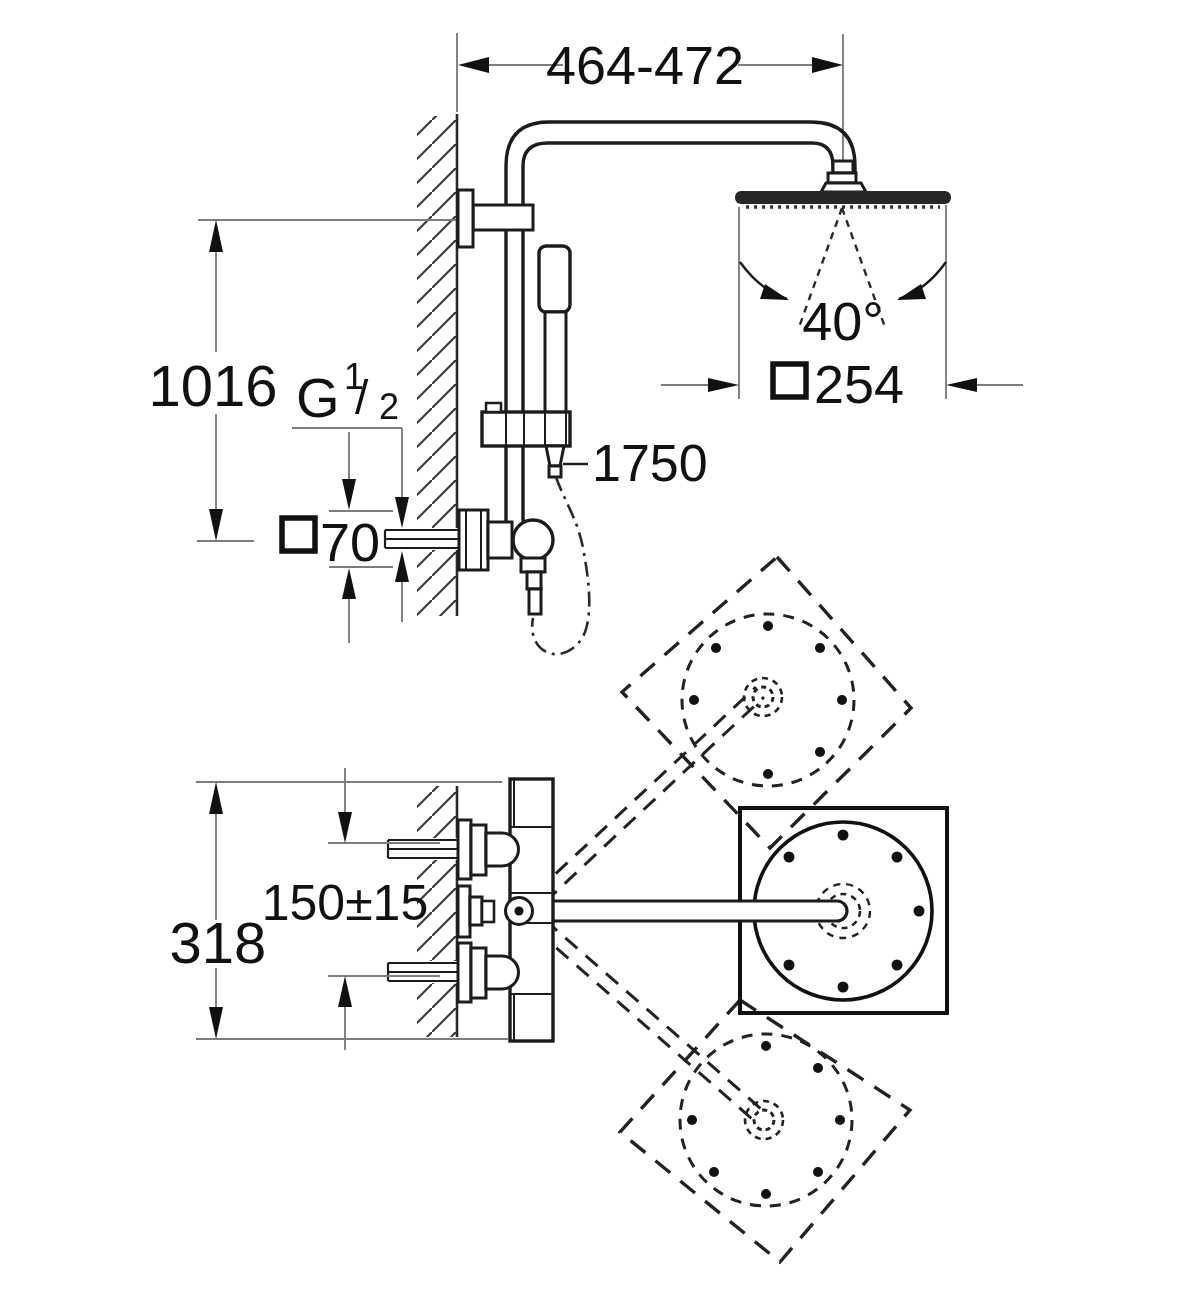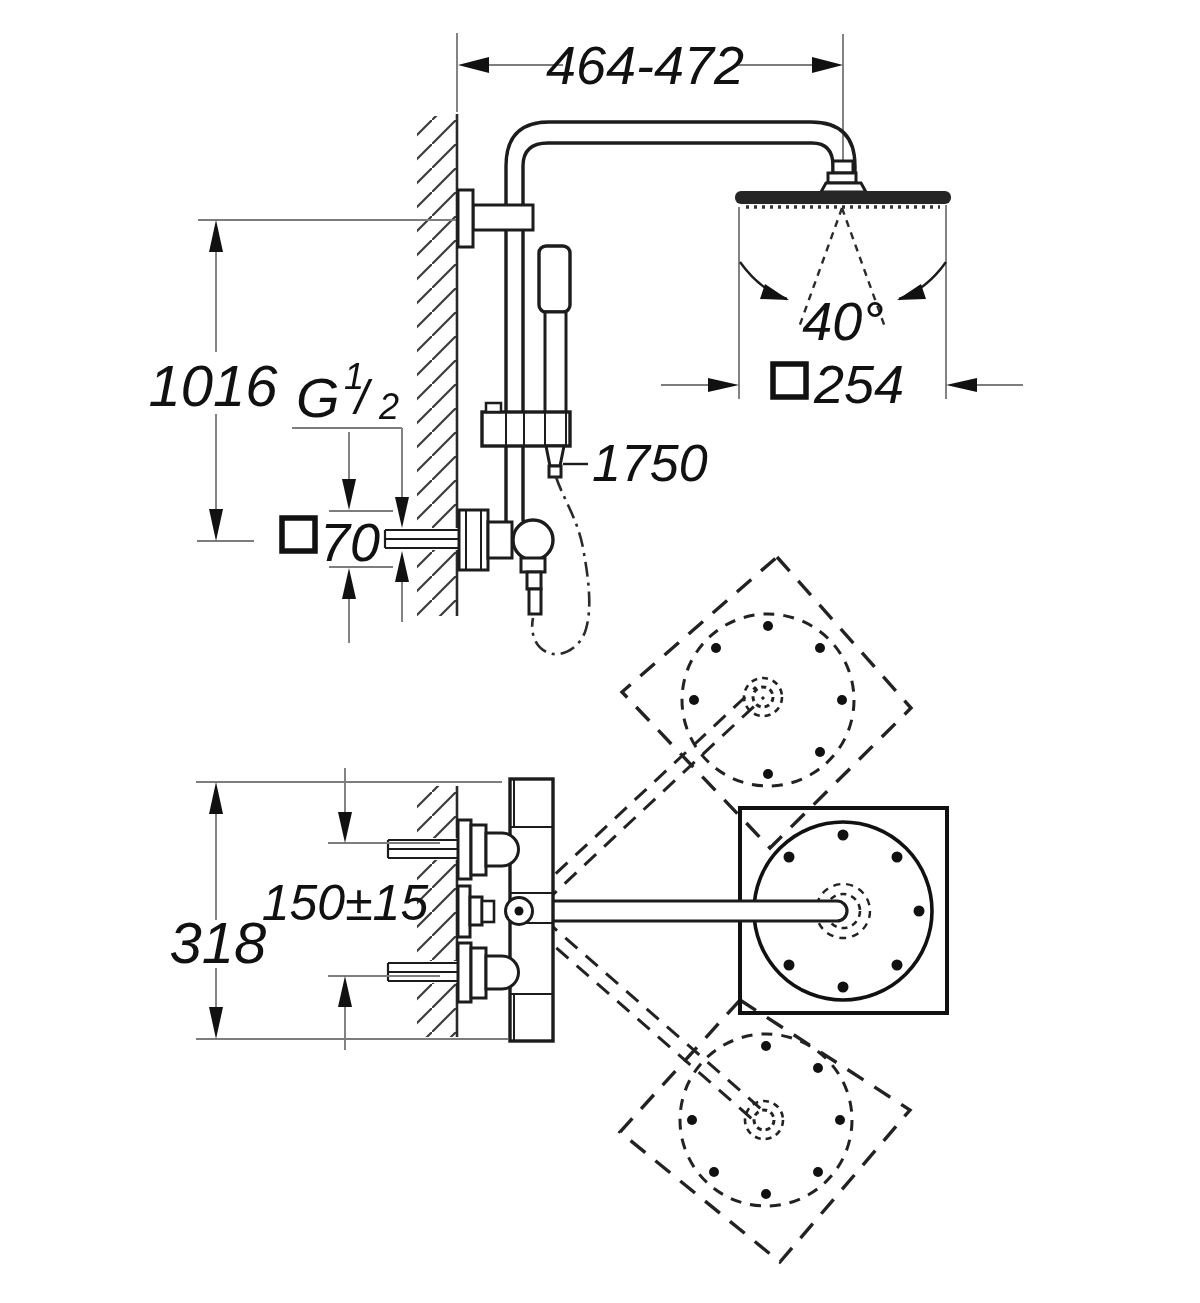--- a/index.html
+++ b/index.html
@@ -1,16 +1,16 @@
 <!DOCTYPE html>
 <html><head>
 <meta charset="utf-8">
 <style>
   html,body{margin:0;padding:0;background:#ffffff;}
-  .canvas{position:relative;width:1200px;height:1303px;background:#fff;overflow:hidden;font-style:italic;}
+  .canvas{position:relative;width:1200px;height:1303px;background:#fff;overflow:hidden;}
   svg{display:block;}
   text{font-family:"Liberation Sans", sans-serif;fill:#111;}
 </style>
 </head>
 <body>
 
 <div class="canvas">
 <svg width="1200" height="1303" viewBox="0 0 1200 1303" xmlns="http://www.w3.org/2000/svg">
   <defs>
     <pattern id="hatch" width="24" height="24" patternUnits="userSpaceOnUse">

